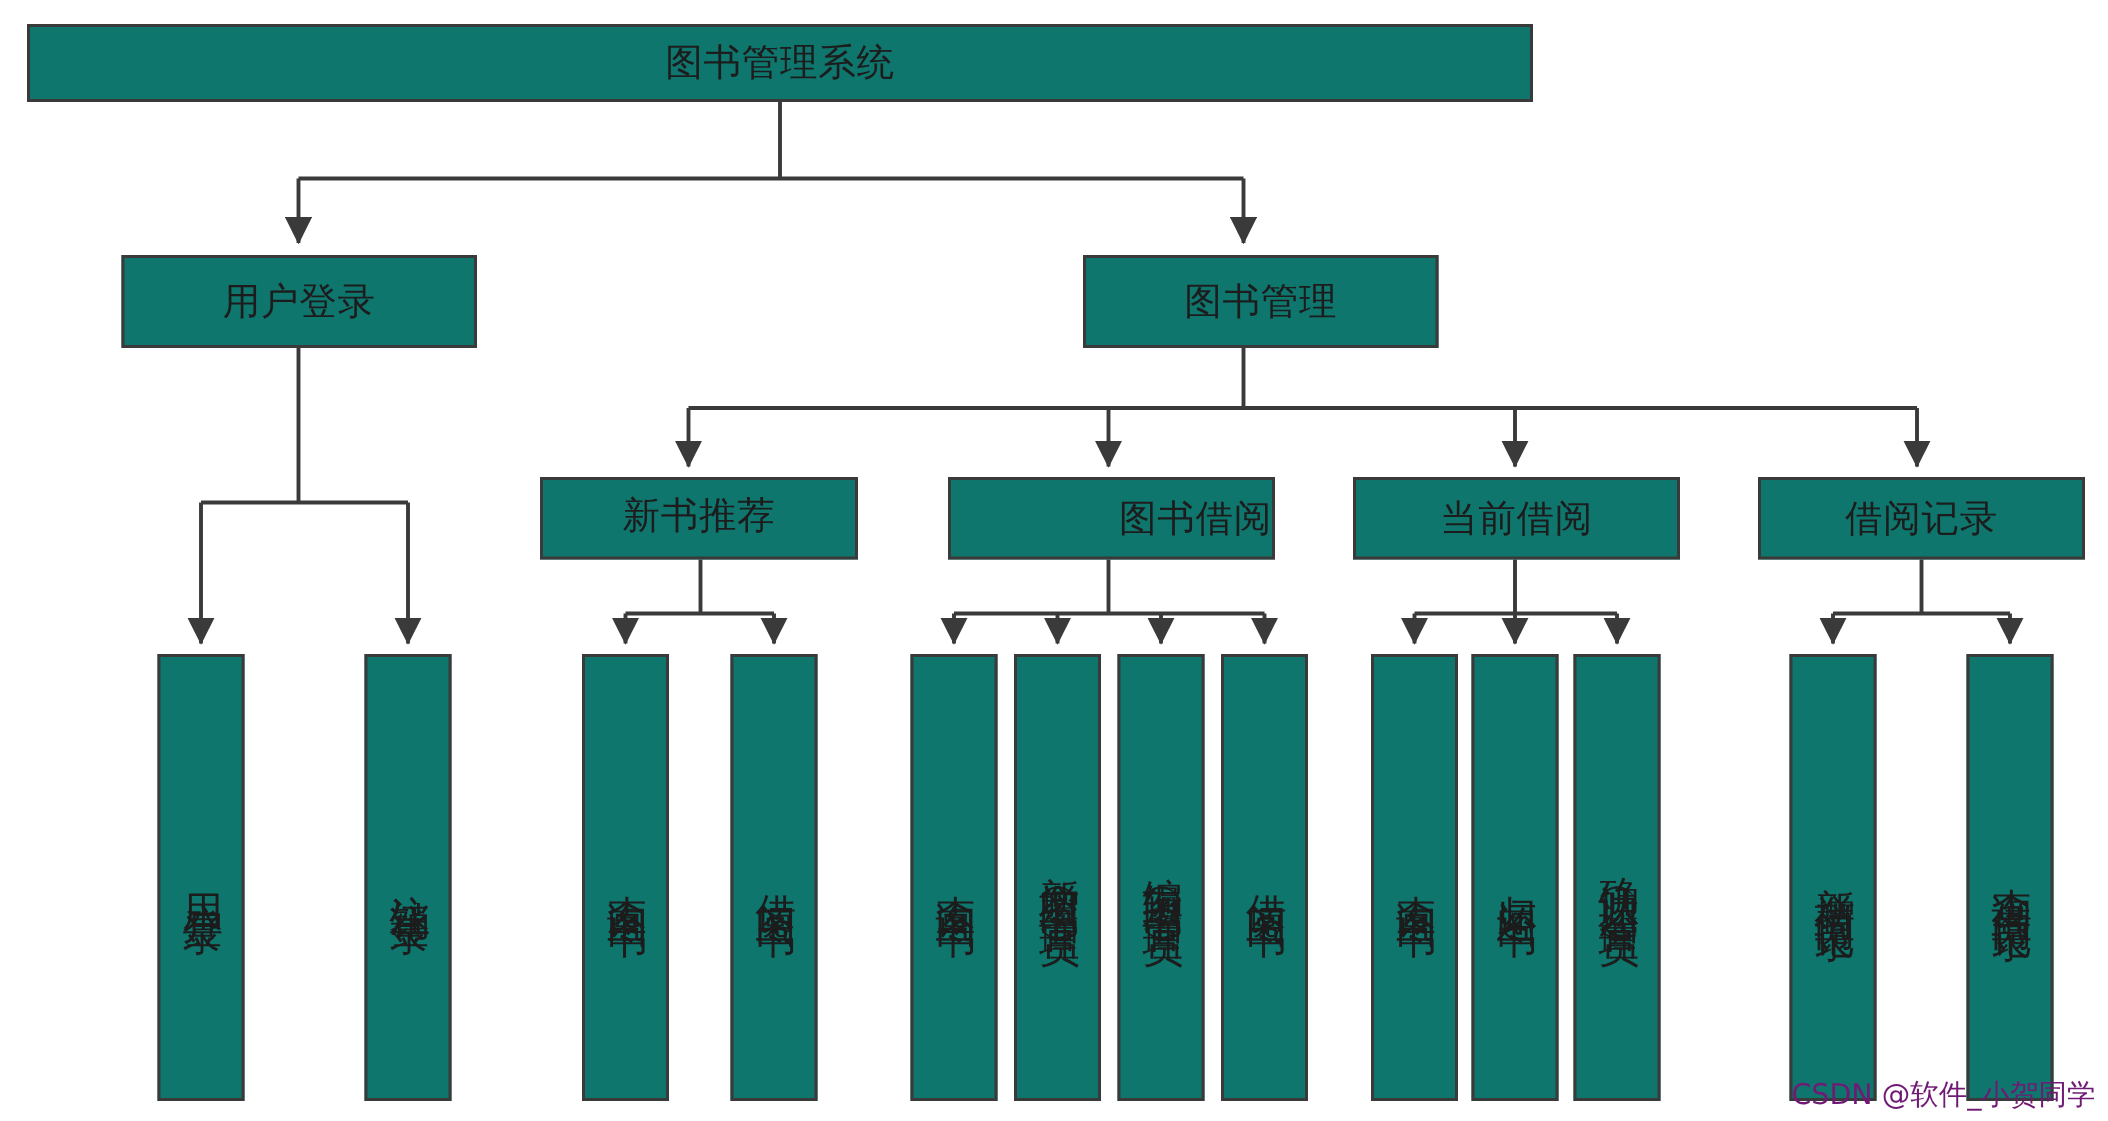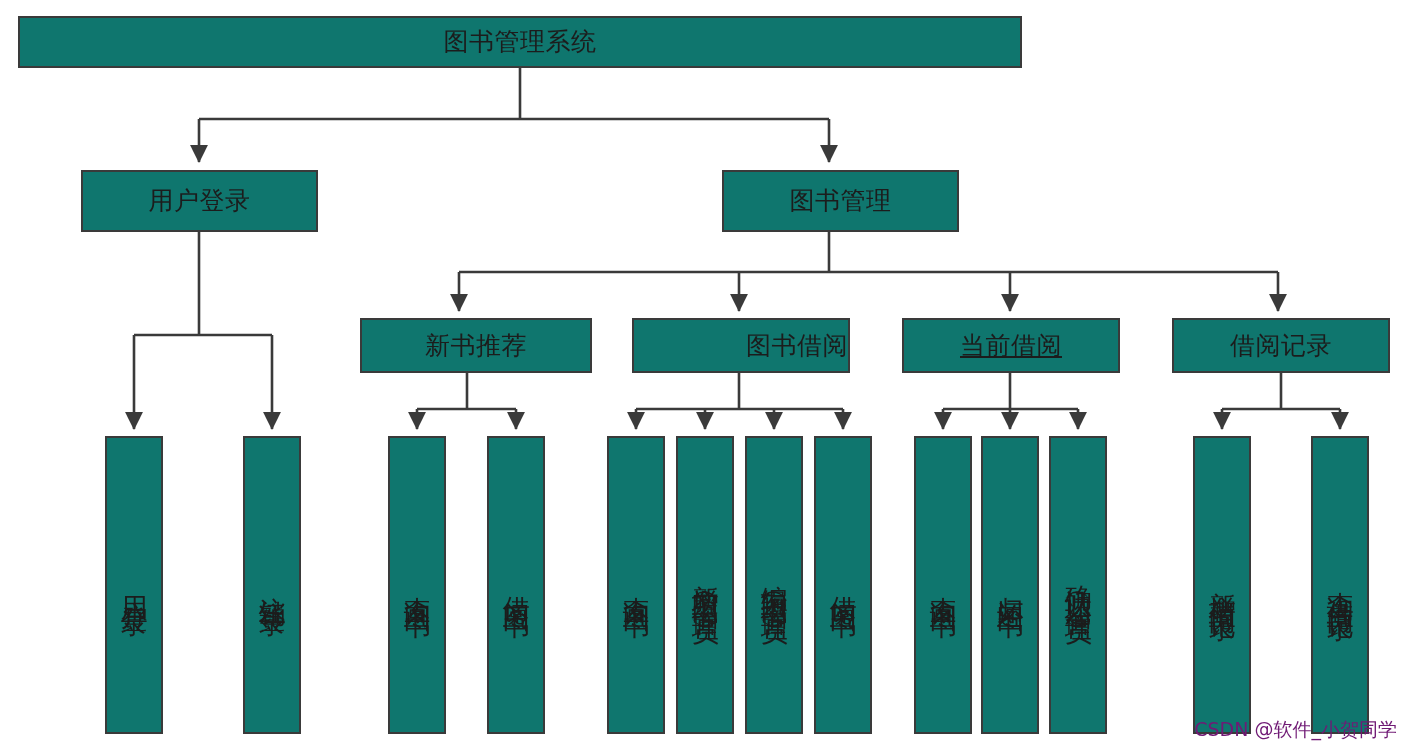--- a/index.html
+++ b/index.html
@@ -129,29 +129,29 @@
   </div>
 
   <div class="node h" style="left:81px; top:170px; width:237px; height:62px;">
     <span class="label">用户登录</span>
   </div>
 
   <div class="node h" style="left:711px; top:170px; width:237px; height:62px;margin-left:11px;">
     <span class="label">图书管理</span>
   </div>
 
-  <div class="node h" style="left:360px; top:318px; width:232px; height:55px;">
+  <div class="node h" style="left:360px; top:318px; width:212px; height:55px;font-family:Liberation Mono, monospace;">
     <span class="label">新书推荐</span>
   </div>
 
   <div class="node h" style="left:632px; top:318px; width:218px; height:55px;justify-content:flex-end;">
     <span class="label">图书借阅</span>
   </div>
 
-  <div class="node h" style="left:902px; top:318px; width:218px; height:55px;text-decoration:underline;">
+  <div class="node h" style="left:902px; top:318px; width:218px; height:55px;">
     <span class="label">当前借阅</span>
   </div>
 
   <div class="node h" style="left:1172px; top:318px; width:218px; height:55px;">
     <span class="label">借阅记录</span>
   </div>
 
   <div class="node v" style="left:105px; top:436px; width:58px; height:298px;">
     <span class="label">用户登录</span>
   </div>

